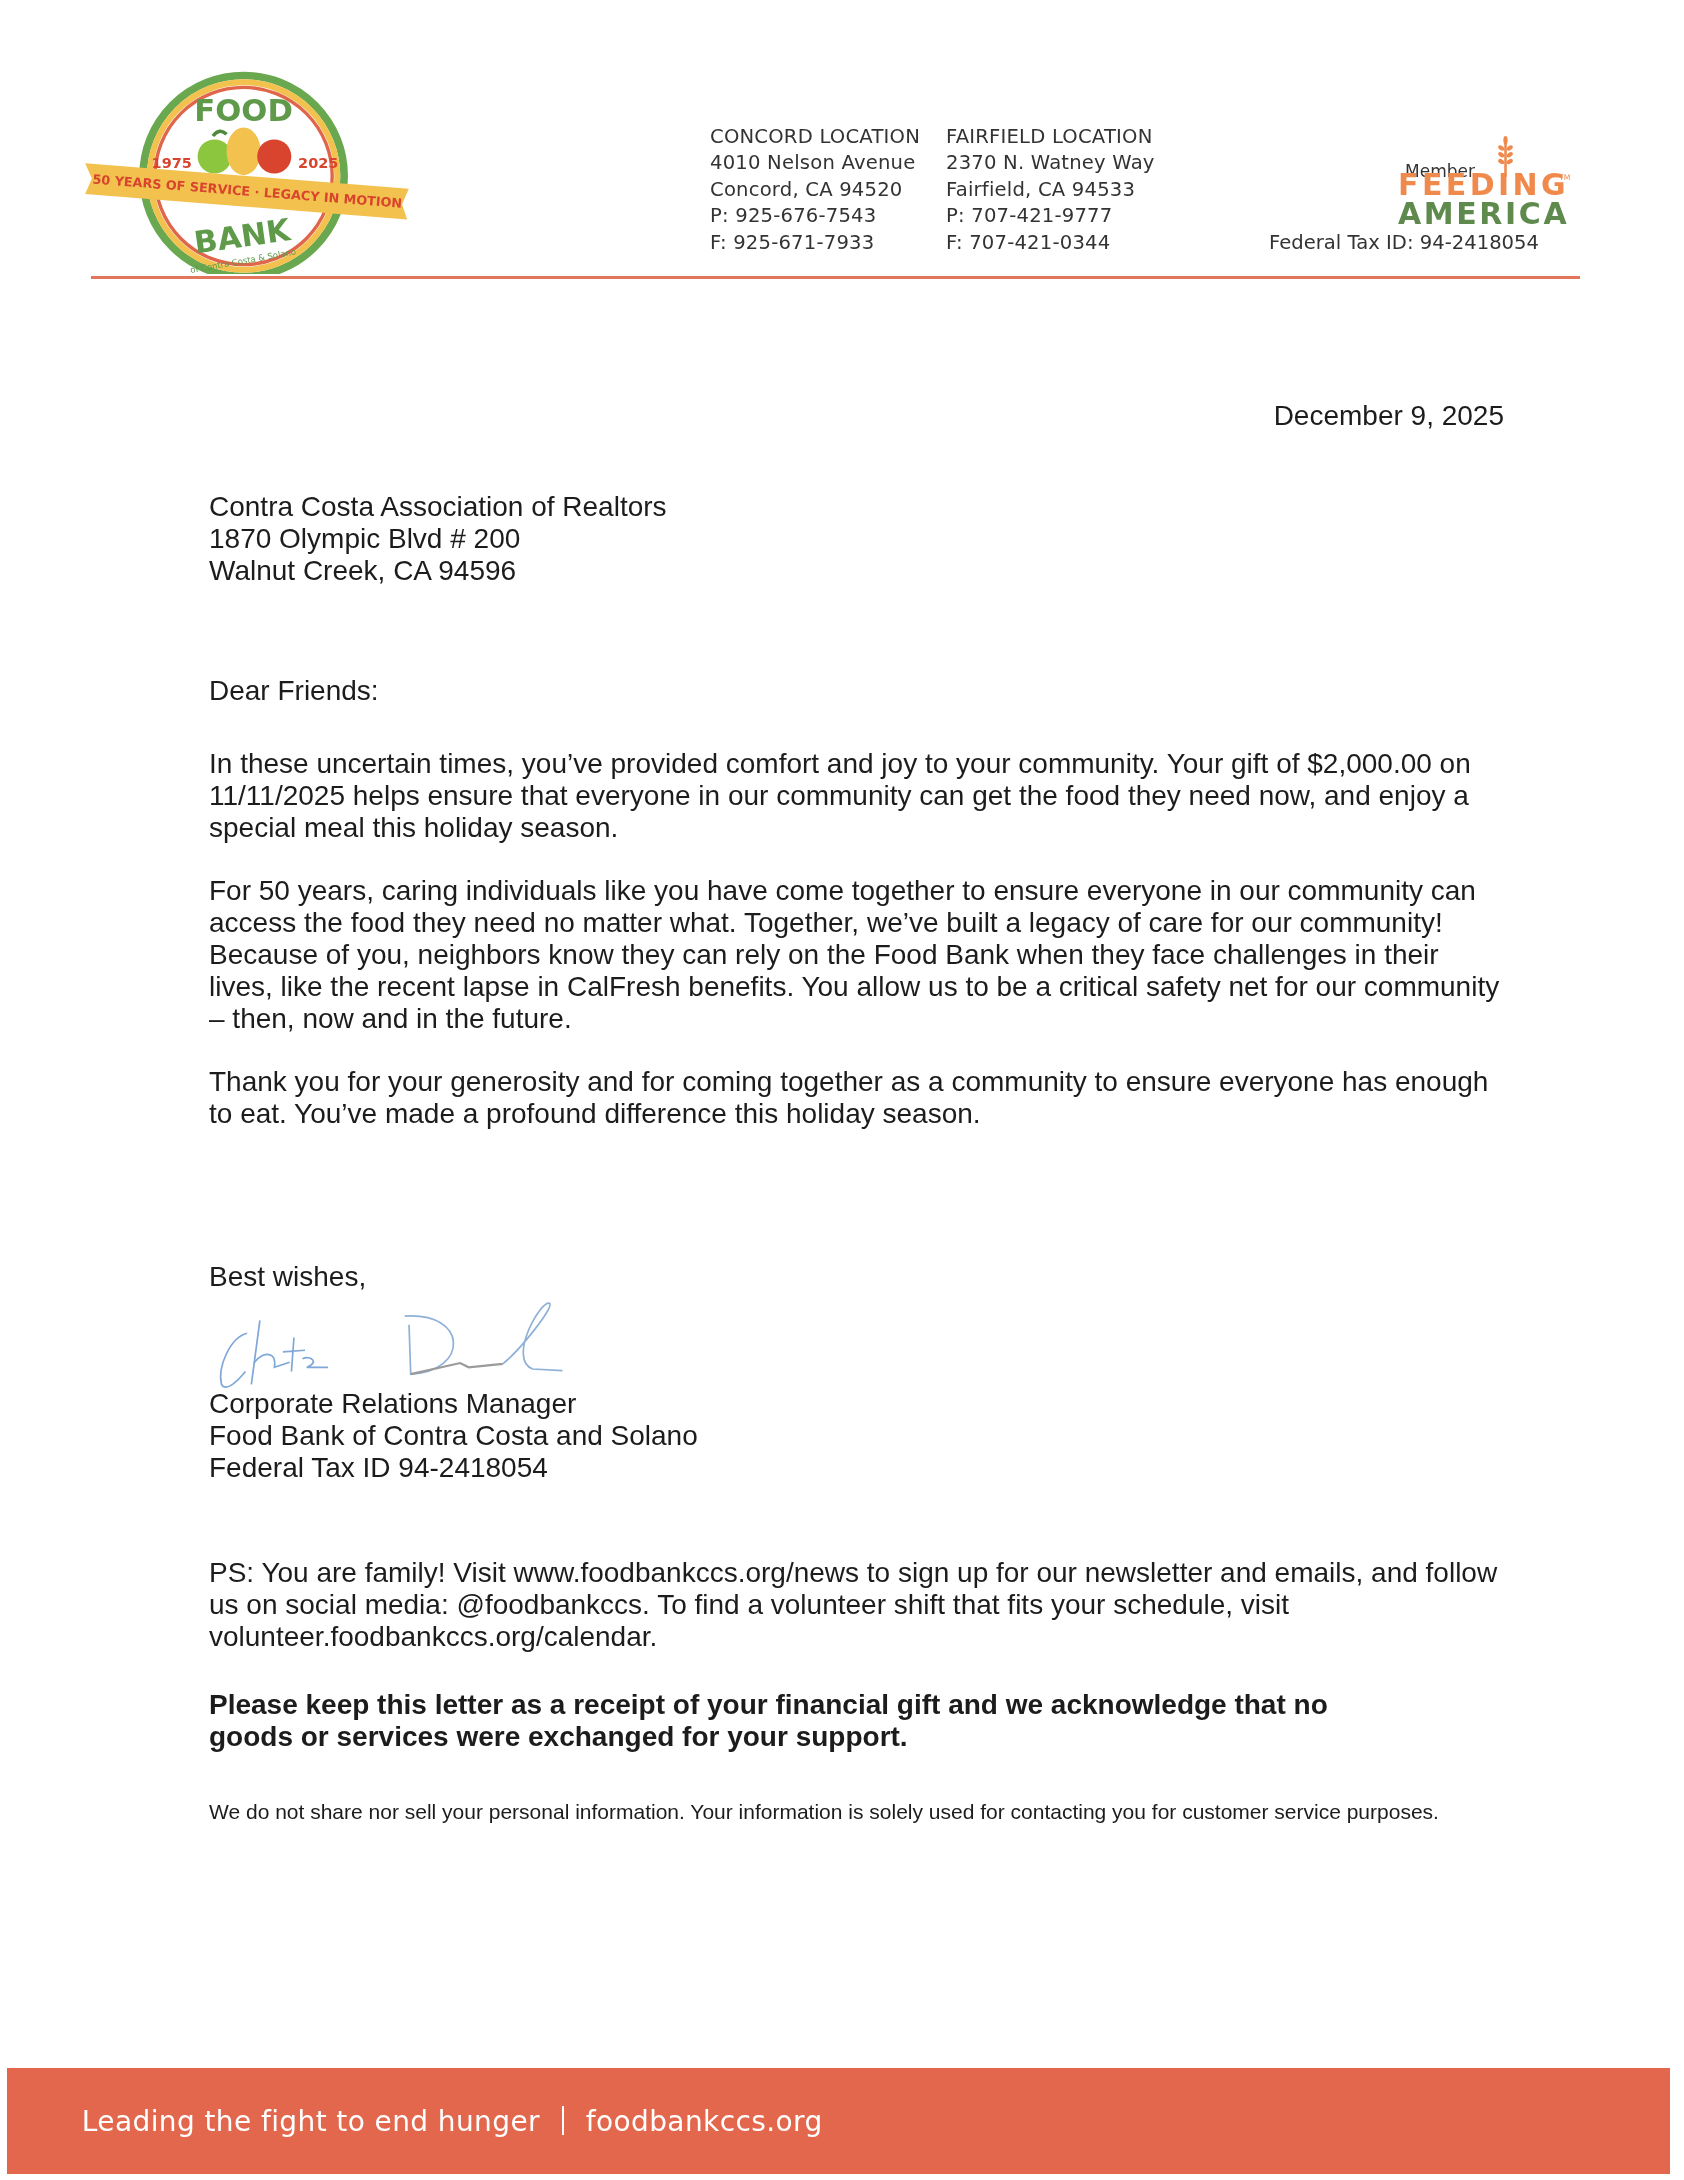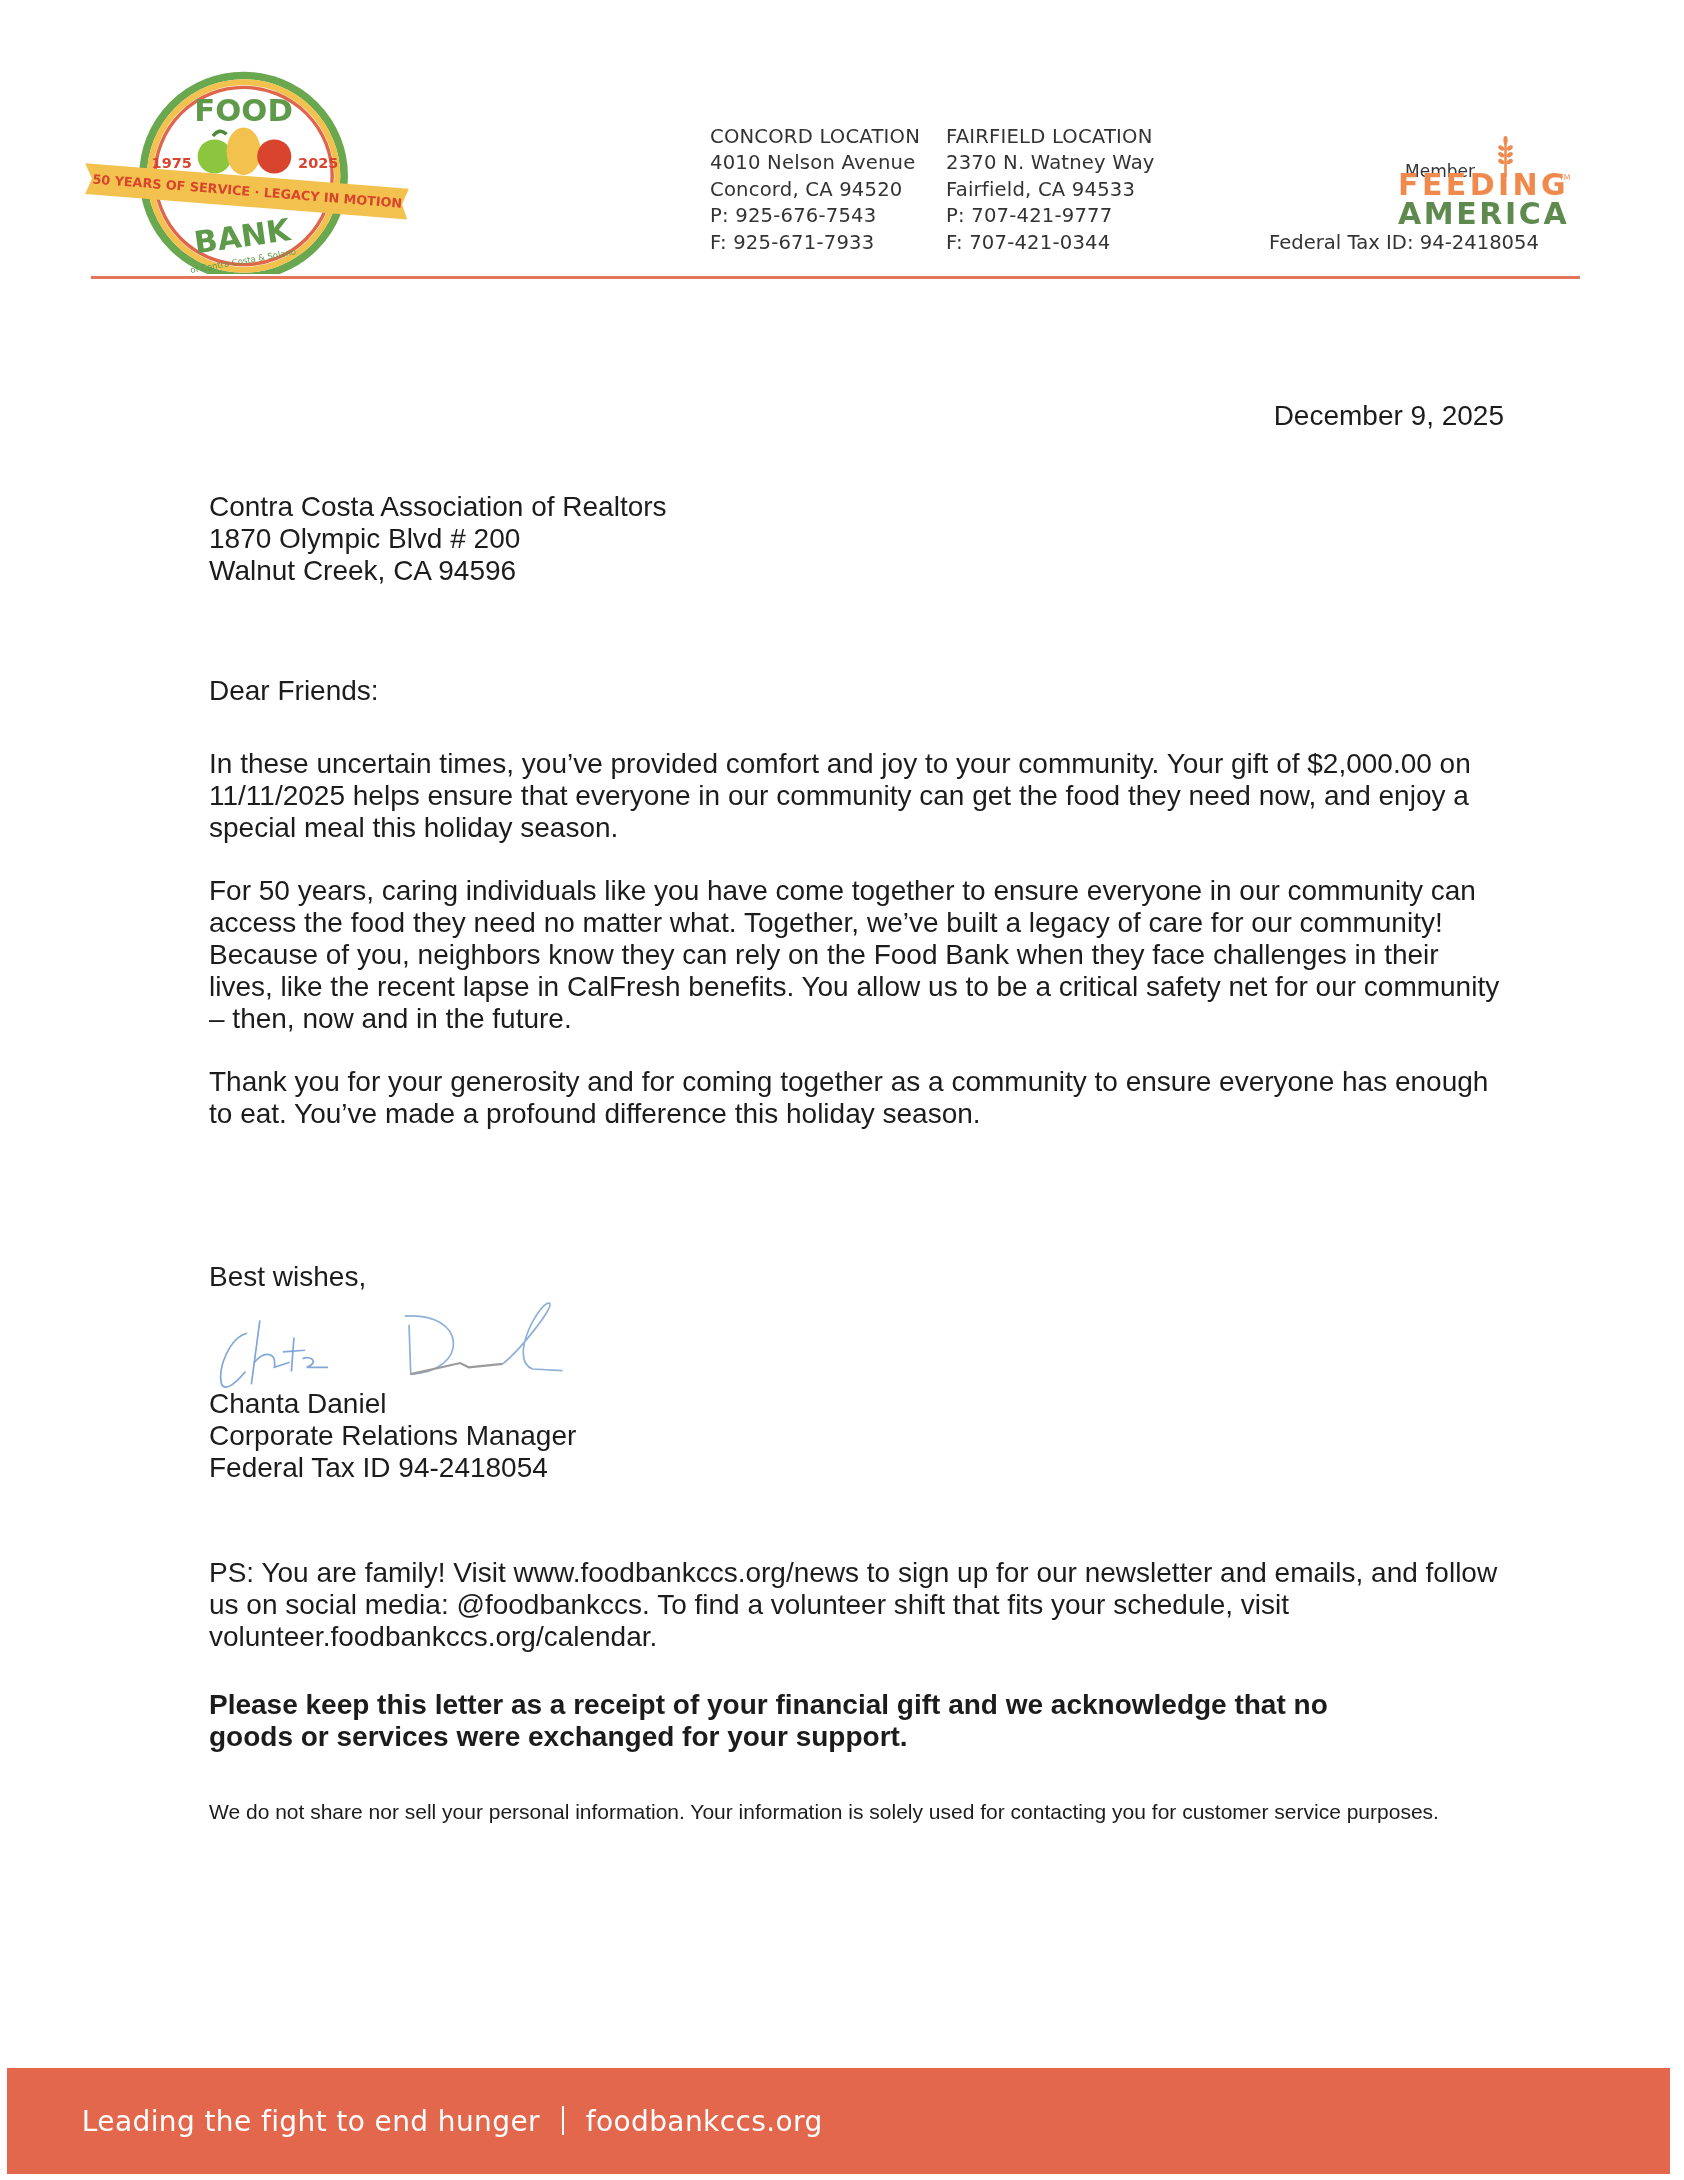--- a/index.html
+++ b/index.html
@@ -123,22 +123,22 @@
     <path d="M55 25 L45 100" stroke="#7fa8d8" stroke-width="2" fill="none"></path>
     <path d="M48 75 C60 60, 75 62, 72 80 L90 74" stroke="#7fa8d8" stroke-width="2" fill="none"></path>
     <path d="M95 45 L92 85 M82 62 L108 60 M105 70 C115 65, 125 75, 110 80 L135 80" stroke="#7fa8d8" stroke-width="2" fill="none"></path>
     <path d="M225 20 C300 15, 300 85, 232 88 L230 30" stroke="#8fb1d8" stroke-width="2" fill="none"></path>
     <path d="M232 88 L290 75 L300 80 L340 76" stroke="#9a9a9a" stroke-width="2.5" fill="none"></path>
     <path d="M340 76 C360 60, 400 10, 395 5 C385 0, 345 70, 375 82 L410 84" stroke="#8fb1d8" stroke-width="2" fill="none"></path>
   </svg>
 </div>
 
 <div class="abs txt sigblock">
-  <div>Chanta Daniel</div>
   <div>Corporate Relations Manager</div>
+  <div>Food Bank of Contra Costa and Solano</div>
   <div>Federal Tax ID 94-2418054</div>
 </div>
 
 <p class="abs txt ps" style="margin:0">PS: You are family! Visit www.foodbankccs.org/news to sign up for our newsletter and emails, and follow us on social media: @foodbankccs. To find a volunteer shift that fits your schedule, visit volunteer.foodbankccs.org/calendar.</p>
 
 <p class="abs txt bold" style="margin:0;width:1210px">Please keep this letter as a receipt of your financial gift and we acknowledge that no goods or services were exchanged for your support.</p>
 
 <p class="abs txt privacy" style="margin:0">We do not share nor sell your personal information. Your information is solely used for contacting you for customer service purposes.</p>
 
 <div class="abs footer">

